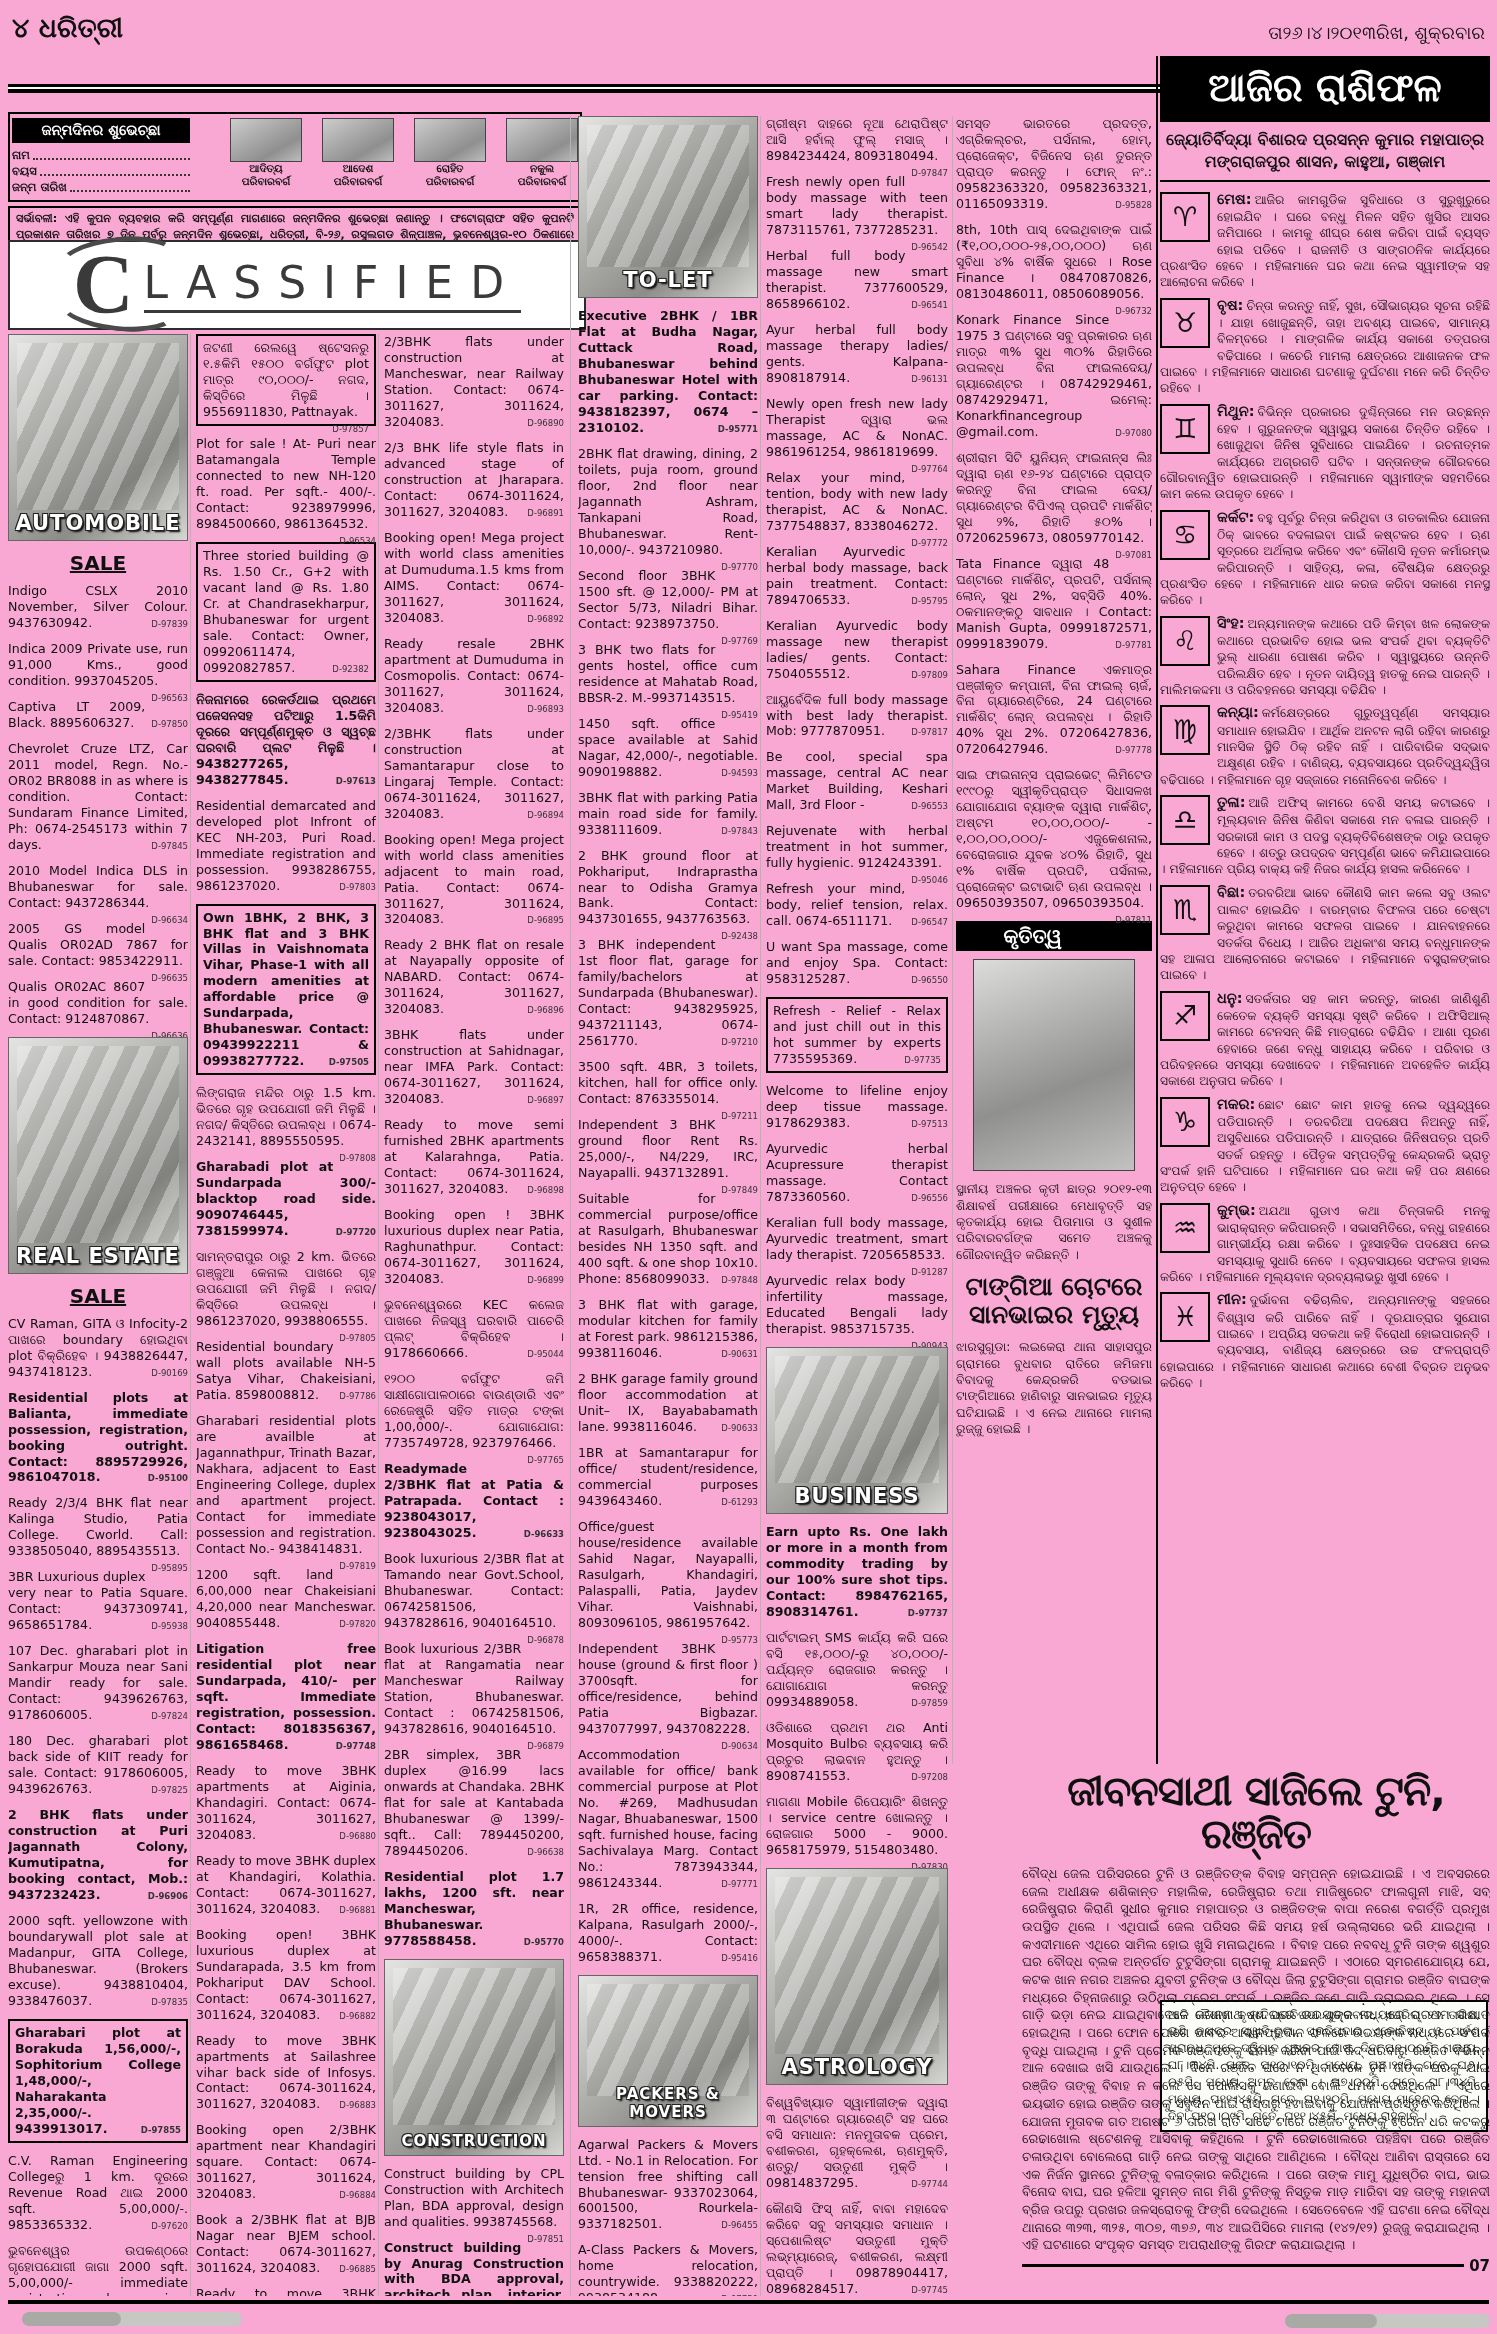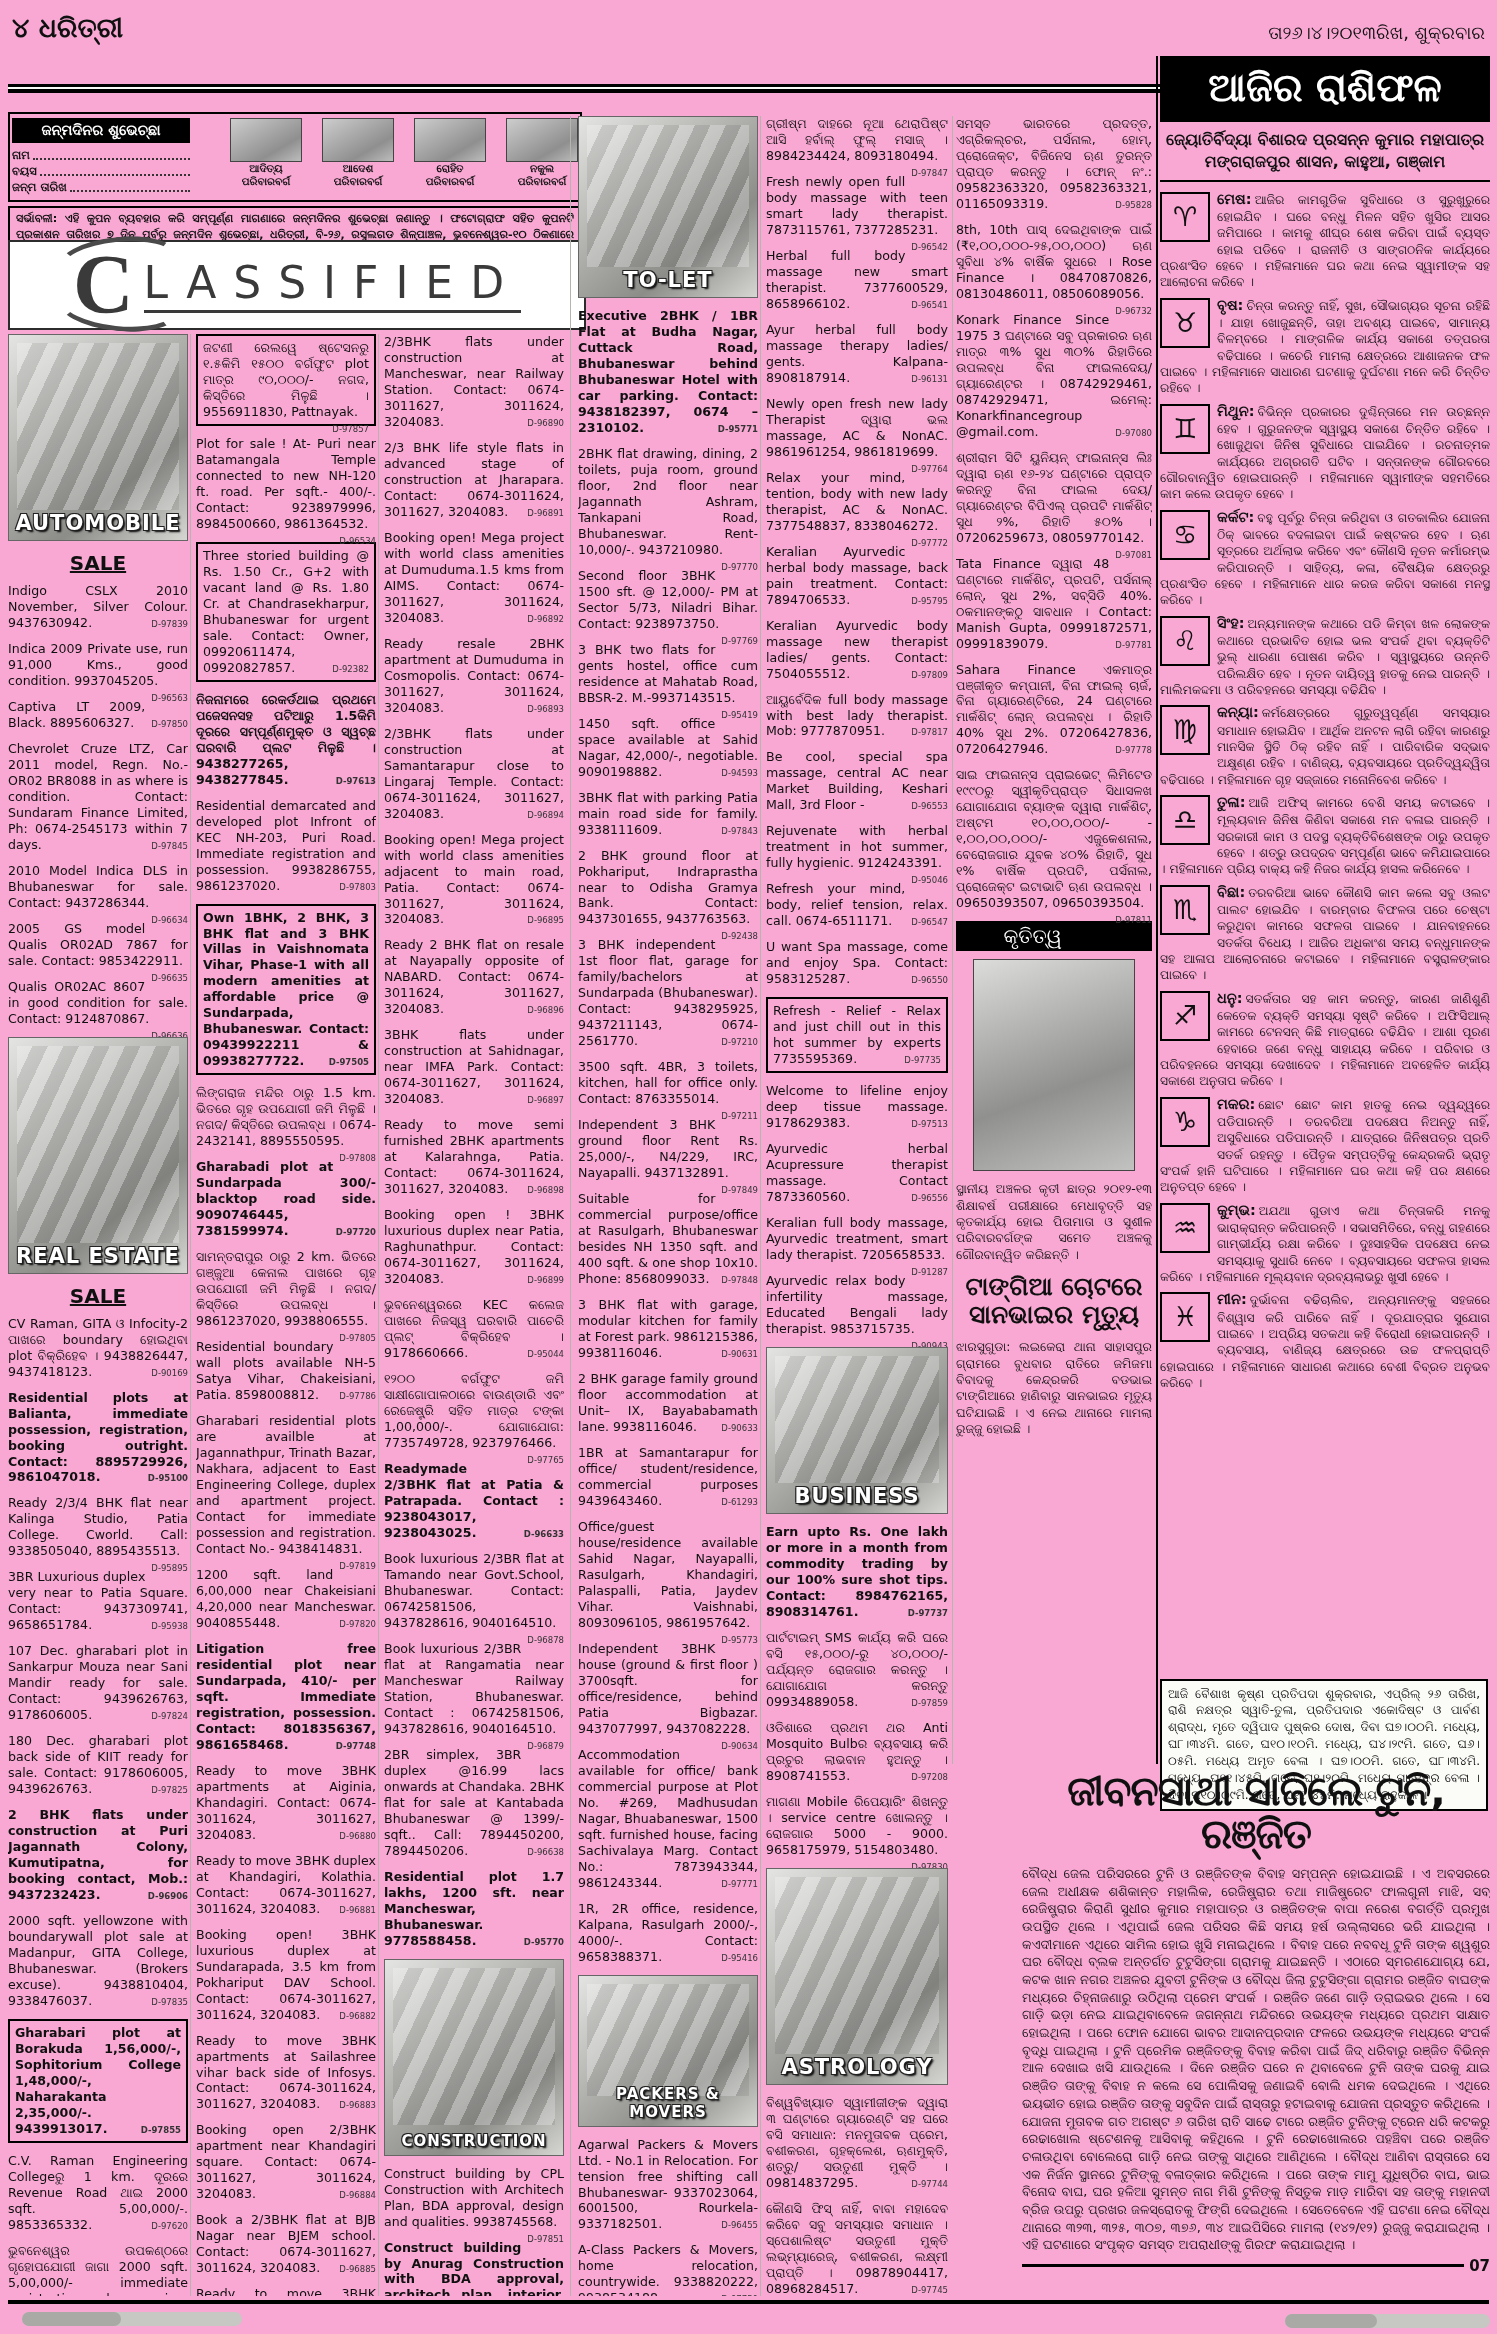--- a/index.html
+++ b/index.html
@@ -39,26 +39,26 @@
   .ad.bold{font-weight:bold;}
   .ad.boxed{border:2px solid #000;padding:4px 5px;}
   .adid{font-size:8.5px;color:#333;float:right;margin-left:6px;margin-top:4px;}
   .imgbox{position:relative;border:1px solid #666;background:
       linear-gradient(140deg,#e4e4e2,#b9b9b6 35%,#8c8c89 70%,#d6d6d3);margin:0 0 10px;}
   .imgbox::after{content:'';position:absolute;inset:8px 8px 30px 8px;background:
       repeating-linear-gradient(115deg,rgba(255,255,255,.25) 0 14px,rgba(0,0,0,.08) 14px 28px);}
   .img-label{position:absolute;z-index:2;bottom:5px;left:0;right:0;text-align:center;font-weight:bold;font-size:21px;color:#fff;letter-spacing:1px;
       text-shadow:-1px -1px 0 #222,1px -1px 0 #222,-1px 1px 0 #222,1px 1px 0 #222,2px 2px 2px #000;}
   .subhead{font-weight:bold;text-align:center;font-size:20px;text-decoration:underline;margin:0 0 8px;}
-  .blackbar{background:#000;color:#fff;font-weight:normal;text-align:center;font-size:20px;padding:3px 0;margin:0 0 8px;}
+  .blackbar{background:#000;color:#fff;font-weight:bold;text-align:center;font-size:20px;padding:3px 0;margin:0 0 8px;}
   .photobox{border:1px solid #444;background:linear-gradient(160deg,#dcdcda,#90908e 60%,#c2c2c0);width:82%;margin:0 auto 10px;}
   .coltext{font-size:12.4px;line-height:1.32;text-align:justify;margin:0 0 10px;}
   .colheadline{font-weight:bold;font-size:25px;line-height:1.12;text-align:center;margin:4px 0 10px;}
   
-  .rashi{position:absolute;left:1160px;top:56px;width:330px;height:1755px;overflow:hidden;}
+  .rashi{position:absolute;left:1160px;top:56px;width:330px;height:2076px;overflow:hidden;}
   .rashi-title{background:#000;color:#fff;text-align:center;font-size:39px;font-weight:bold;padding:9px 0 11px;}
   .rashi-sub{text-align:center;font-weight:bold;font-size:16px;line-height:1.4;border-bottom:2px solid #000;padding:7px 0 6px;margin-bottom:8px;}
   .sign{font-size:12.3px;line-height:1.33;text-align:justify;margin-bottom:5px;overflow:hidden;}
   .signicon{float:left;width:46px;height:46px;border:2px solid #000;margin:2px 7px 1px 0;
             display:flex;align-items:center;justify-content:center;font-size:27px;}
   .signname{font-size:14.5px;margin-right:3px;}
   .almanac{position:absolute;left:0;right:2px;bottom:0;background:#fbfbf8;border:2px solid #000;
            padding:5px 6px;font-size:12.1px;line-height:1.4;text-align:justify;}
   
   .wedding{position:absolute;left:1022px;top:1770px;width:468px;height:526px;overflow:hidden;}

